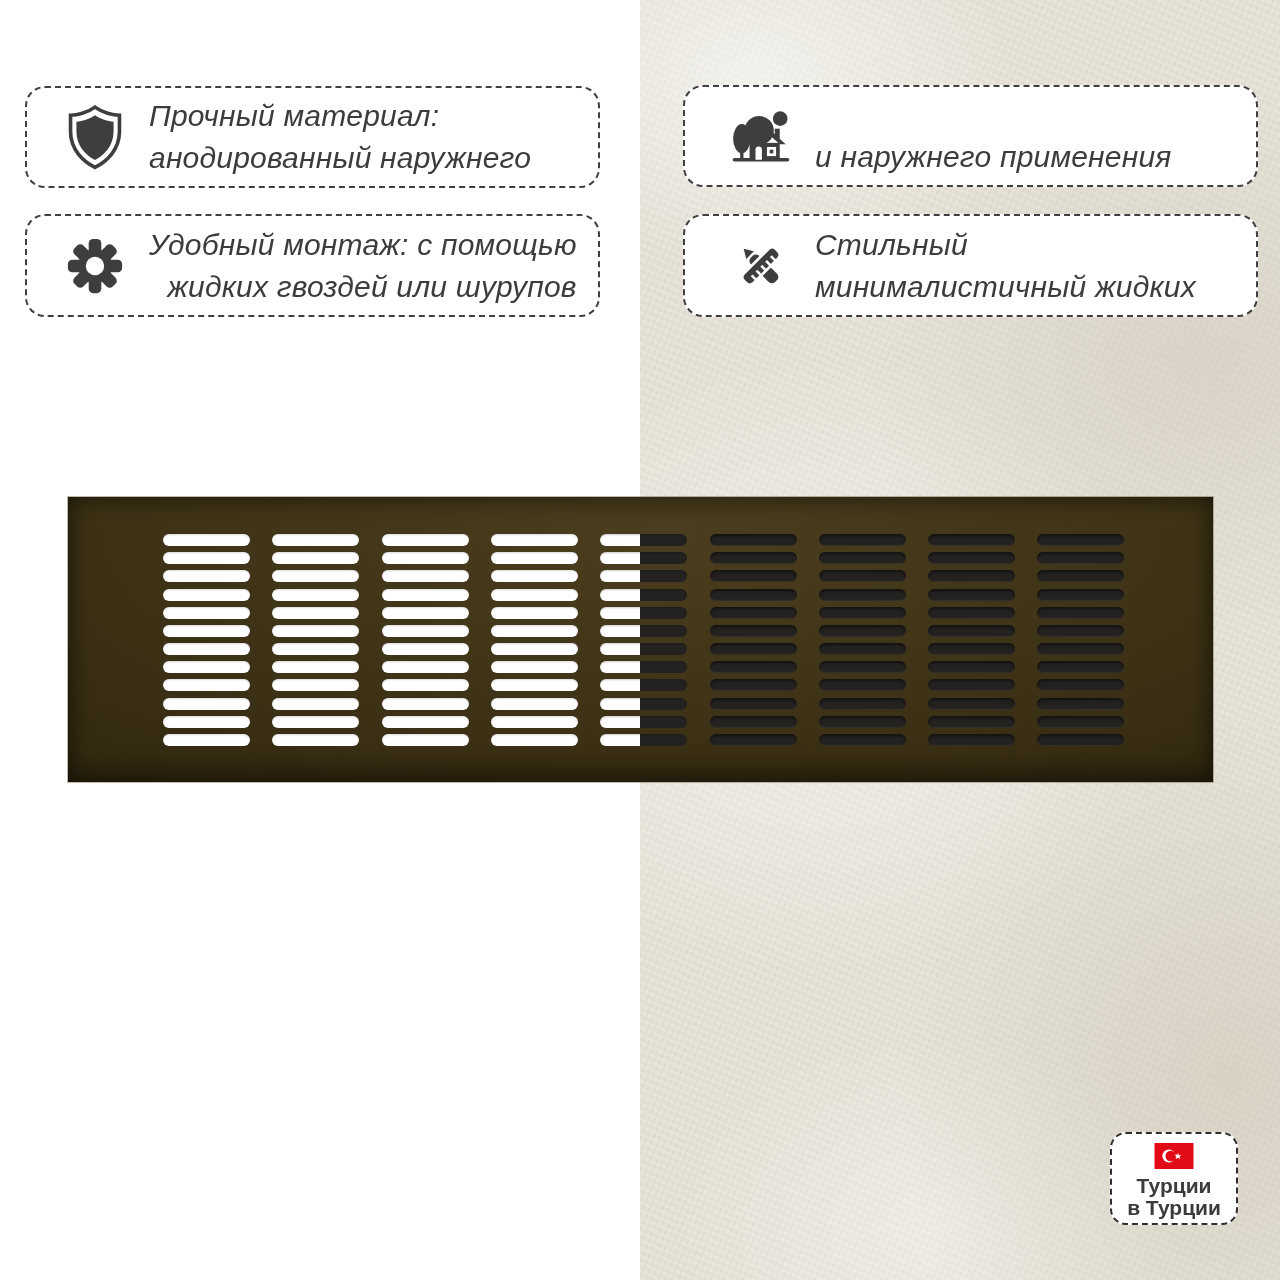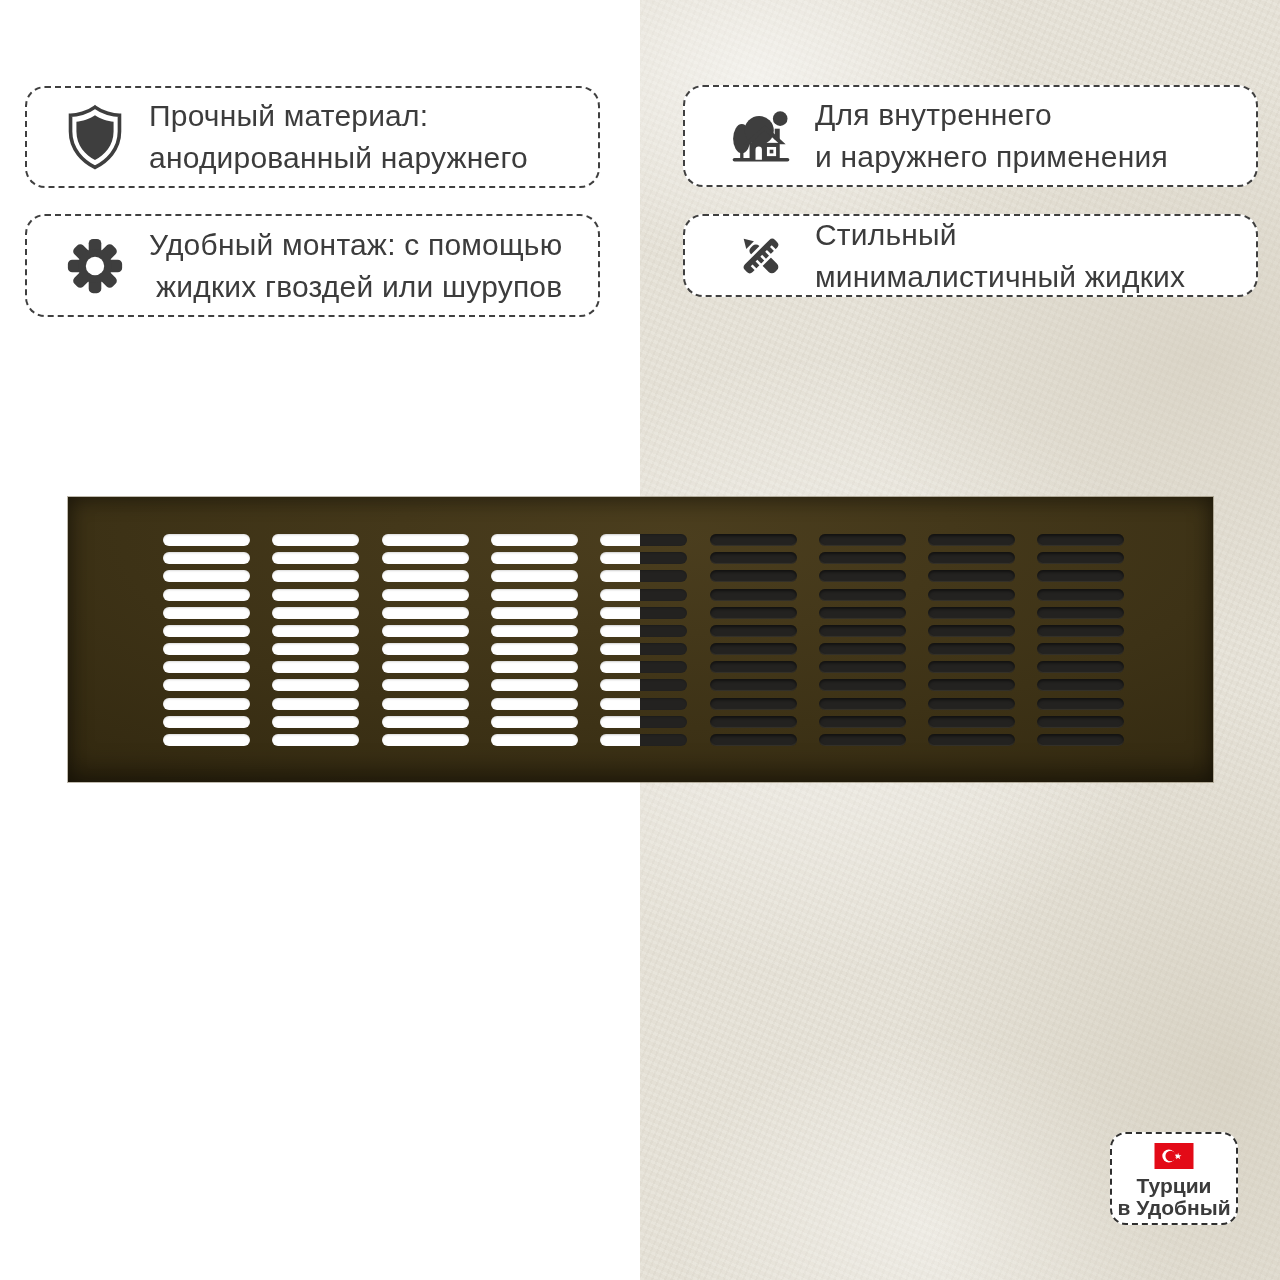--- a/index.html
+++ b/index.html
@@ -16,26 +16,26 @@
       radial-gradient(ellipse 420px 300px at 18% 6%, rgba(255,255,255,0.55), transparent 62%),
       radial-gradient(ellipse 520px 430px at 88% 28%, rgba(208,201,185,0.55), transparent 66%),
       radial-gradient(ellipse 600px 520px at 28% 52%, rgba(255,255,255,0.45), transparent 60%),
       radial-gradient(ellipse 540px 620px at 92% 84%, rgba(203,196,178,0.5), transparent 62%),
       radial-gradient(ellipse 430px 330px at 45% 96%, rgba(255,255,255,0.35), transparent 60%),
       repeating-linear-gradient(113deg, rgba(120,110,88,0.045) 0 2px, rgba(255,255,255,0.0) 2px 6px),
       repeating-linear-gradient(23deg, rgba(255,255,255,0.06) 0 3px, rgba(140,130,105,0.03) 3px 7px);
   }
   .feature-box{
     position:absolute;background:#ffffff;border:2px dashed #3f3f3f;border-radius:20px;
-    box-sizing:border-box;display:flex;align-items:center;
+    box-sizing:border-box;display:flex;align-items:center;font-style:italic;
   }
   .fb-1{left:25px;top:86px;width:575px;height:102px;padding-left:36px;}
   .fb-2{left:25px;top:214px;width:575px;height:103px;padding-left:36px;text-align:right;}
   .fb-3{left:683px;top:85px;width:575px;height:102px;padding-left:44px;}
-  .fb-4{left:683px;top:214px;width:575px;height:83px;padding-left:44px;}
+  .fb-4{left:683px;top:214px;width:575px;height:103px;padding-left:44px;}
   .feature-icon{flex:0 0 64px;height:66px;display:flex;align-items:center;justify-content:center;margin-right:22px;}
   .feature-text{color:#3c3c3c;font-size:30px;line-height:42px;letter-spacing:0.2px;white-space:nowrap;}
   
   .grille-panel{
     position:absolute;left:68px;top:497px;width:1145px;height:285px;
     background:radial-gradient(115% 160% at 53% 14%, #4b3e1e 0%, #3d3216 42%, #2d240d 84%, #251d09 100%);
     box-shadow:inset 0 6px 18px rgba(0,0,0,0.32), inset 0 -12px 24px rgba(0,0,0,0.4), 0 0 0 1px rgba(112,101,76,0.45);
   }
   .slot{position:absolute;border-radius:6px;}
   
@@ -96,21 +96,21 @@
         <rect x="50" y="24" width="5.5" height="12"></rect>
         <rect x="22.5" y="39.5" width="33" height="18.5"></rect>
         <rect x="4" y="56" width="62" height="4" rx="2"></rect>
       </g>
       <path d="M29 58 L29 47 Q29 43.5 32.5 43.5 Q36 43.5 36 47 L36 58 Z" fill="#ffffff"></path>
       <rect x="41.5" y="44" width="10" height="10" fill="#ffffff"></rect>
       <rect x="44.5" y="47" width="4" height="4" fill="#3e3e3e"></rect>
     </svg>
   </span>
   <span class="feature-text">
-    <span>Для внутреннего</span><br>
+    <br>
     <span>и наружнего применения</span>
   </span>
 </div>
 
 <div class="feature-box fb-4">
   <span class="feature-icon">
     <svg width="58" height="58" viewBox="0 0 64 64">
 
       <g transform="rotate(45 32 32)" fill="#3e3e3e">
         <path d="M5 32 L15 26 L15 38 Z"></path>
@@ -249,15 +249,15 @@
 <div class="made-in-badge">
   <svg class="flag" viewBox="0 0 60 40">
     <rect width="60" height="40" fill="#e30a17"></rect>
     <circle cx="22" cy="20" r="10" fill="#ffffff"></circle>
     <circle cx="24.8" cy="20" r="8" fill="#e30a17"></circle>
     <path d="M38.2 20 L33.2 16.4 L35.1 22.3 L35.1 17.7 L33.2 23.6 Z" fill="#ffffff" transform="translate(-1 0)"></path>
     <polygon points="36.5,14.6 37.9,18.6 42.1,18.7 38.8,21.2 40,25.2 36.5,22.8 33,25.2 34.2,21.2 30.9,18.7 35.1,18.6" fill="#ffffff" transform="scale(0.92) translate(3 1.8)"></polygon>
   </svg>
   <div class="made-in-text">
     <span>Турции</span><br>
-    <span>в Удобный</span>
+    <span>в Турции</span>
   </div>
 </div>
 
 </body></html>

